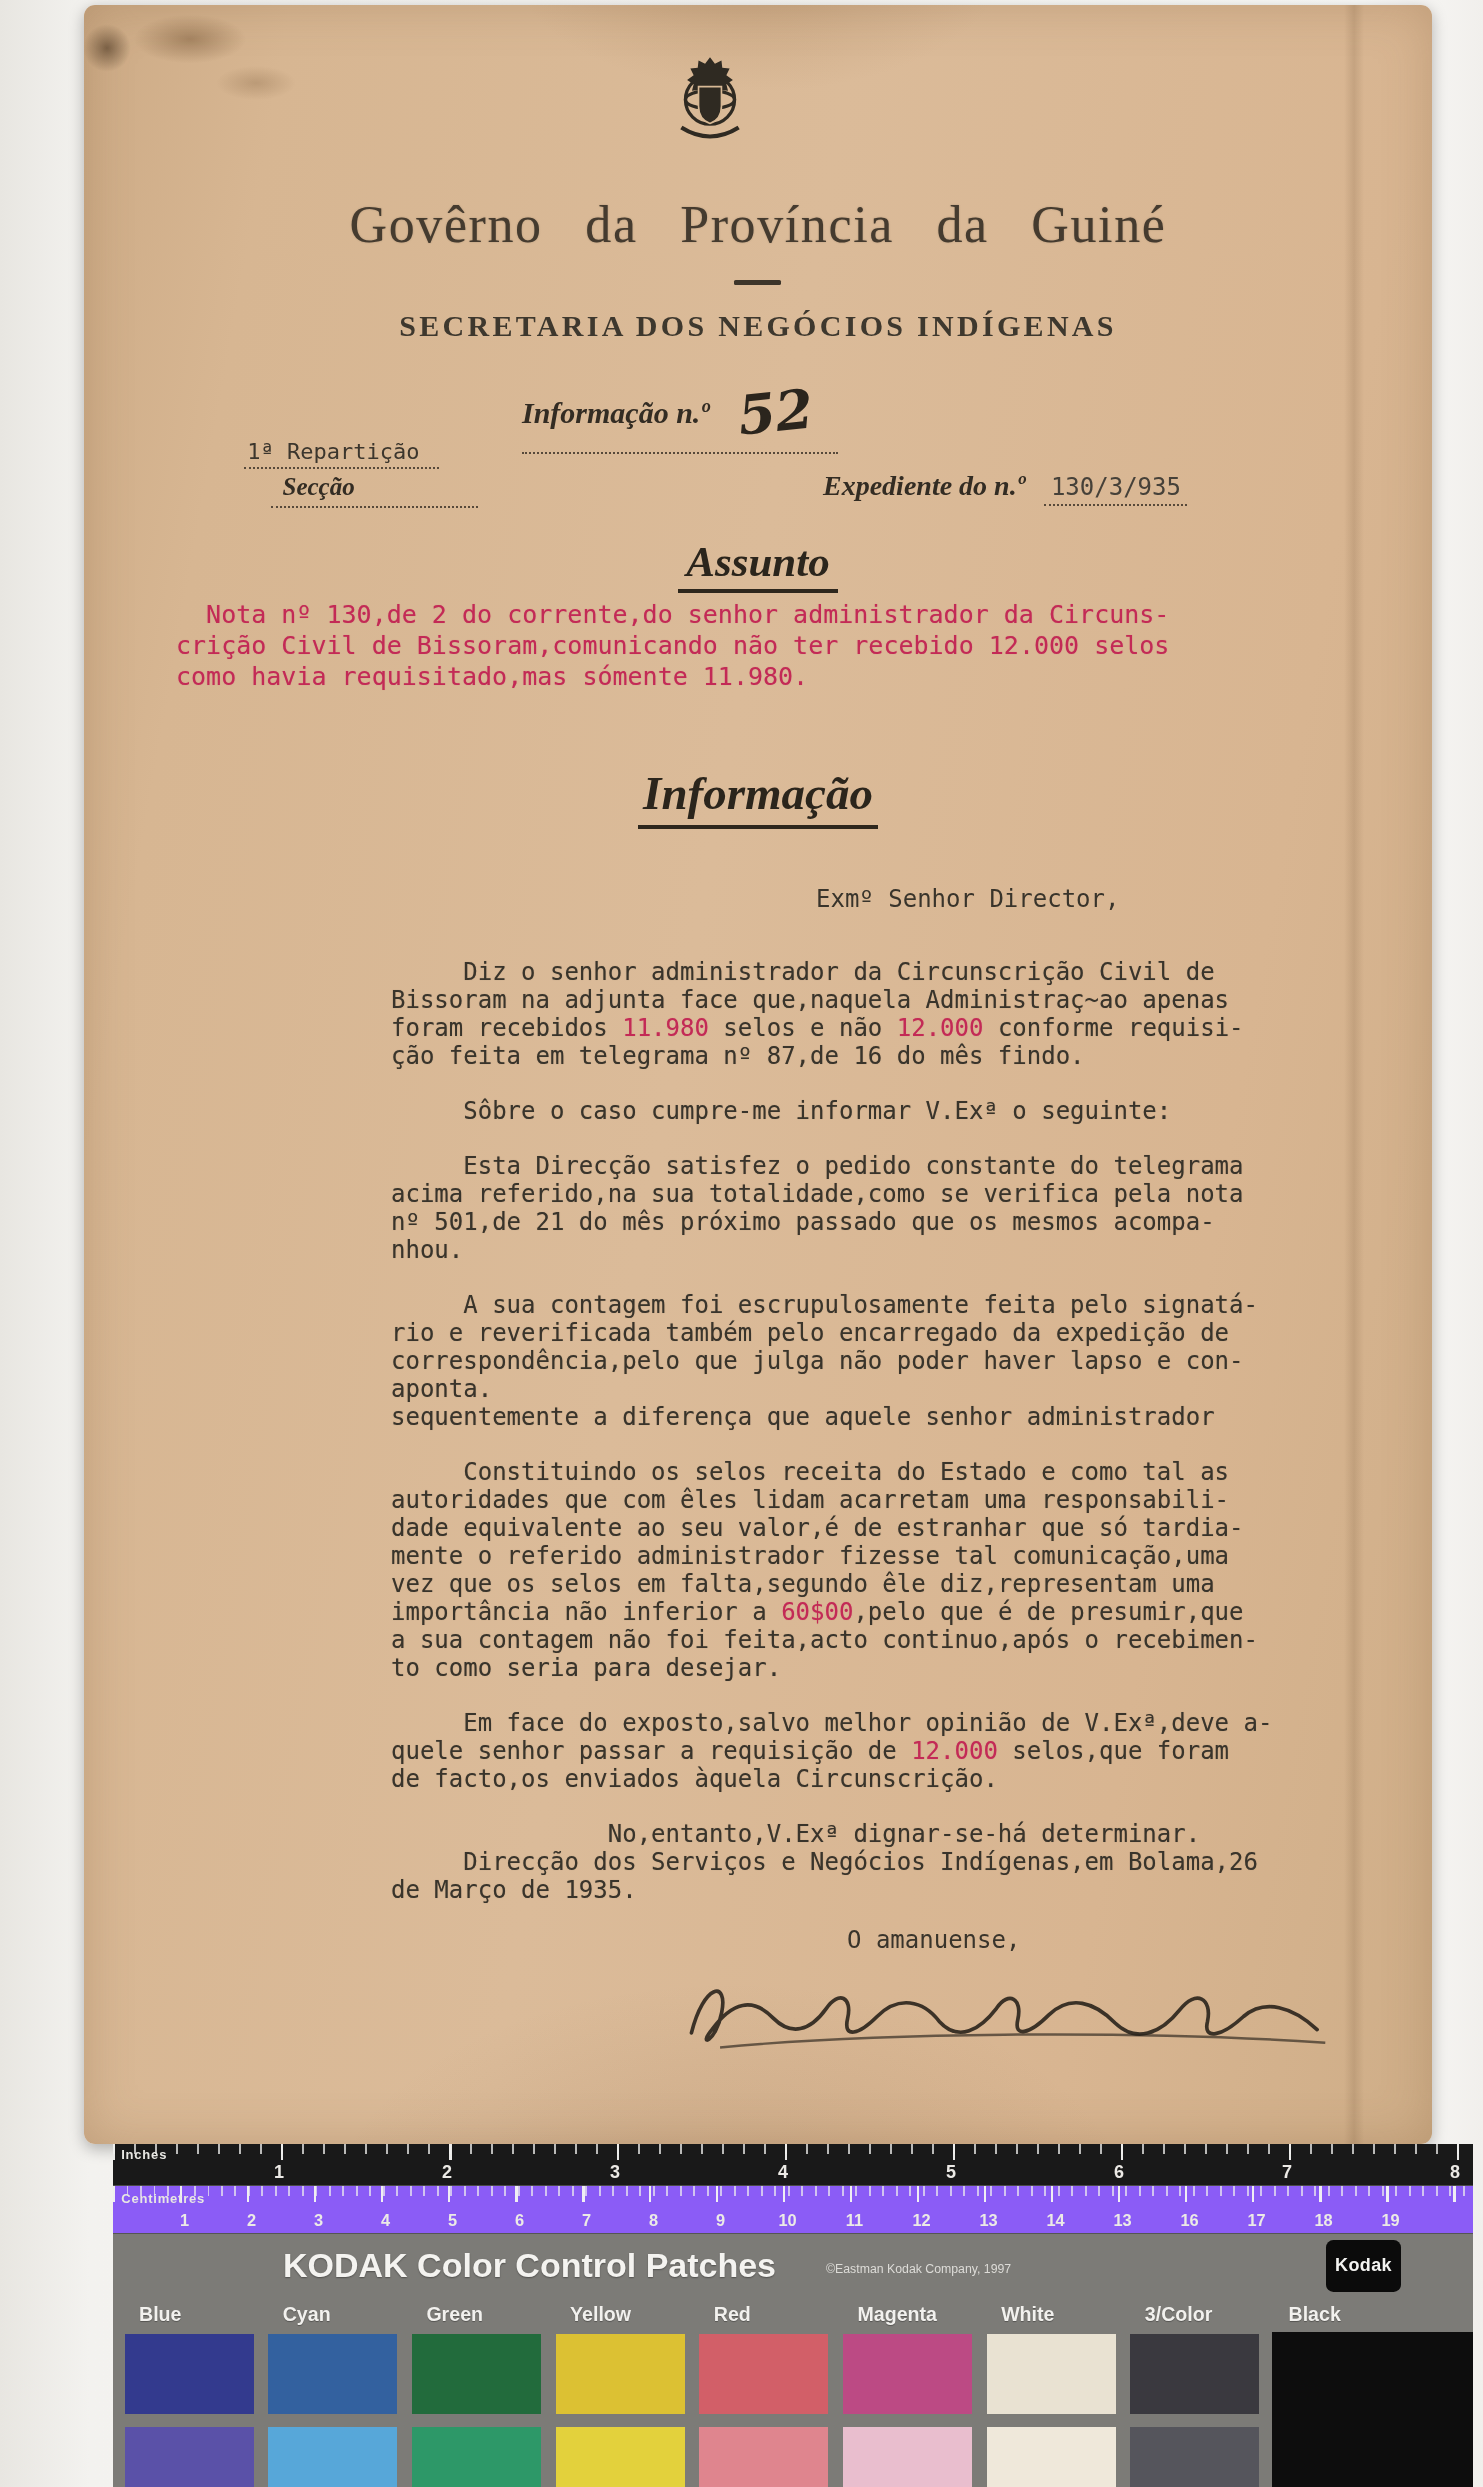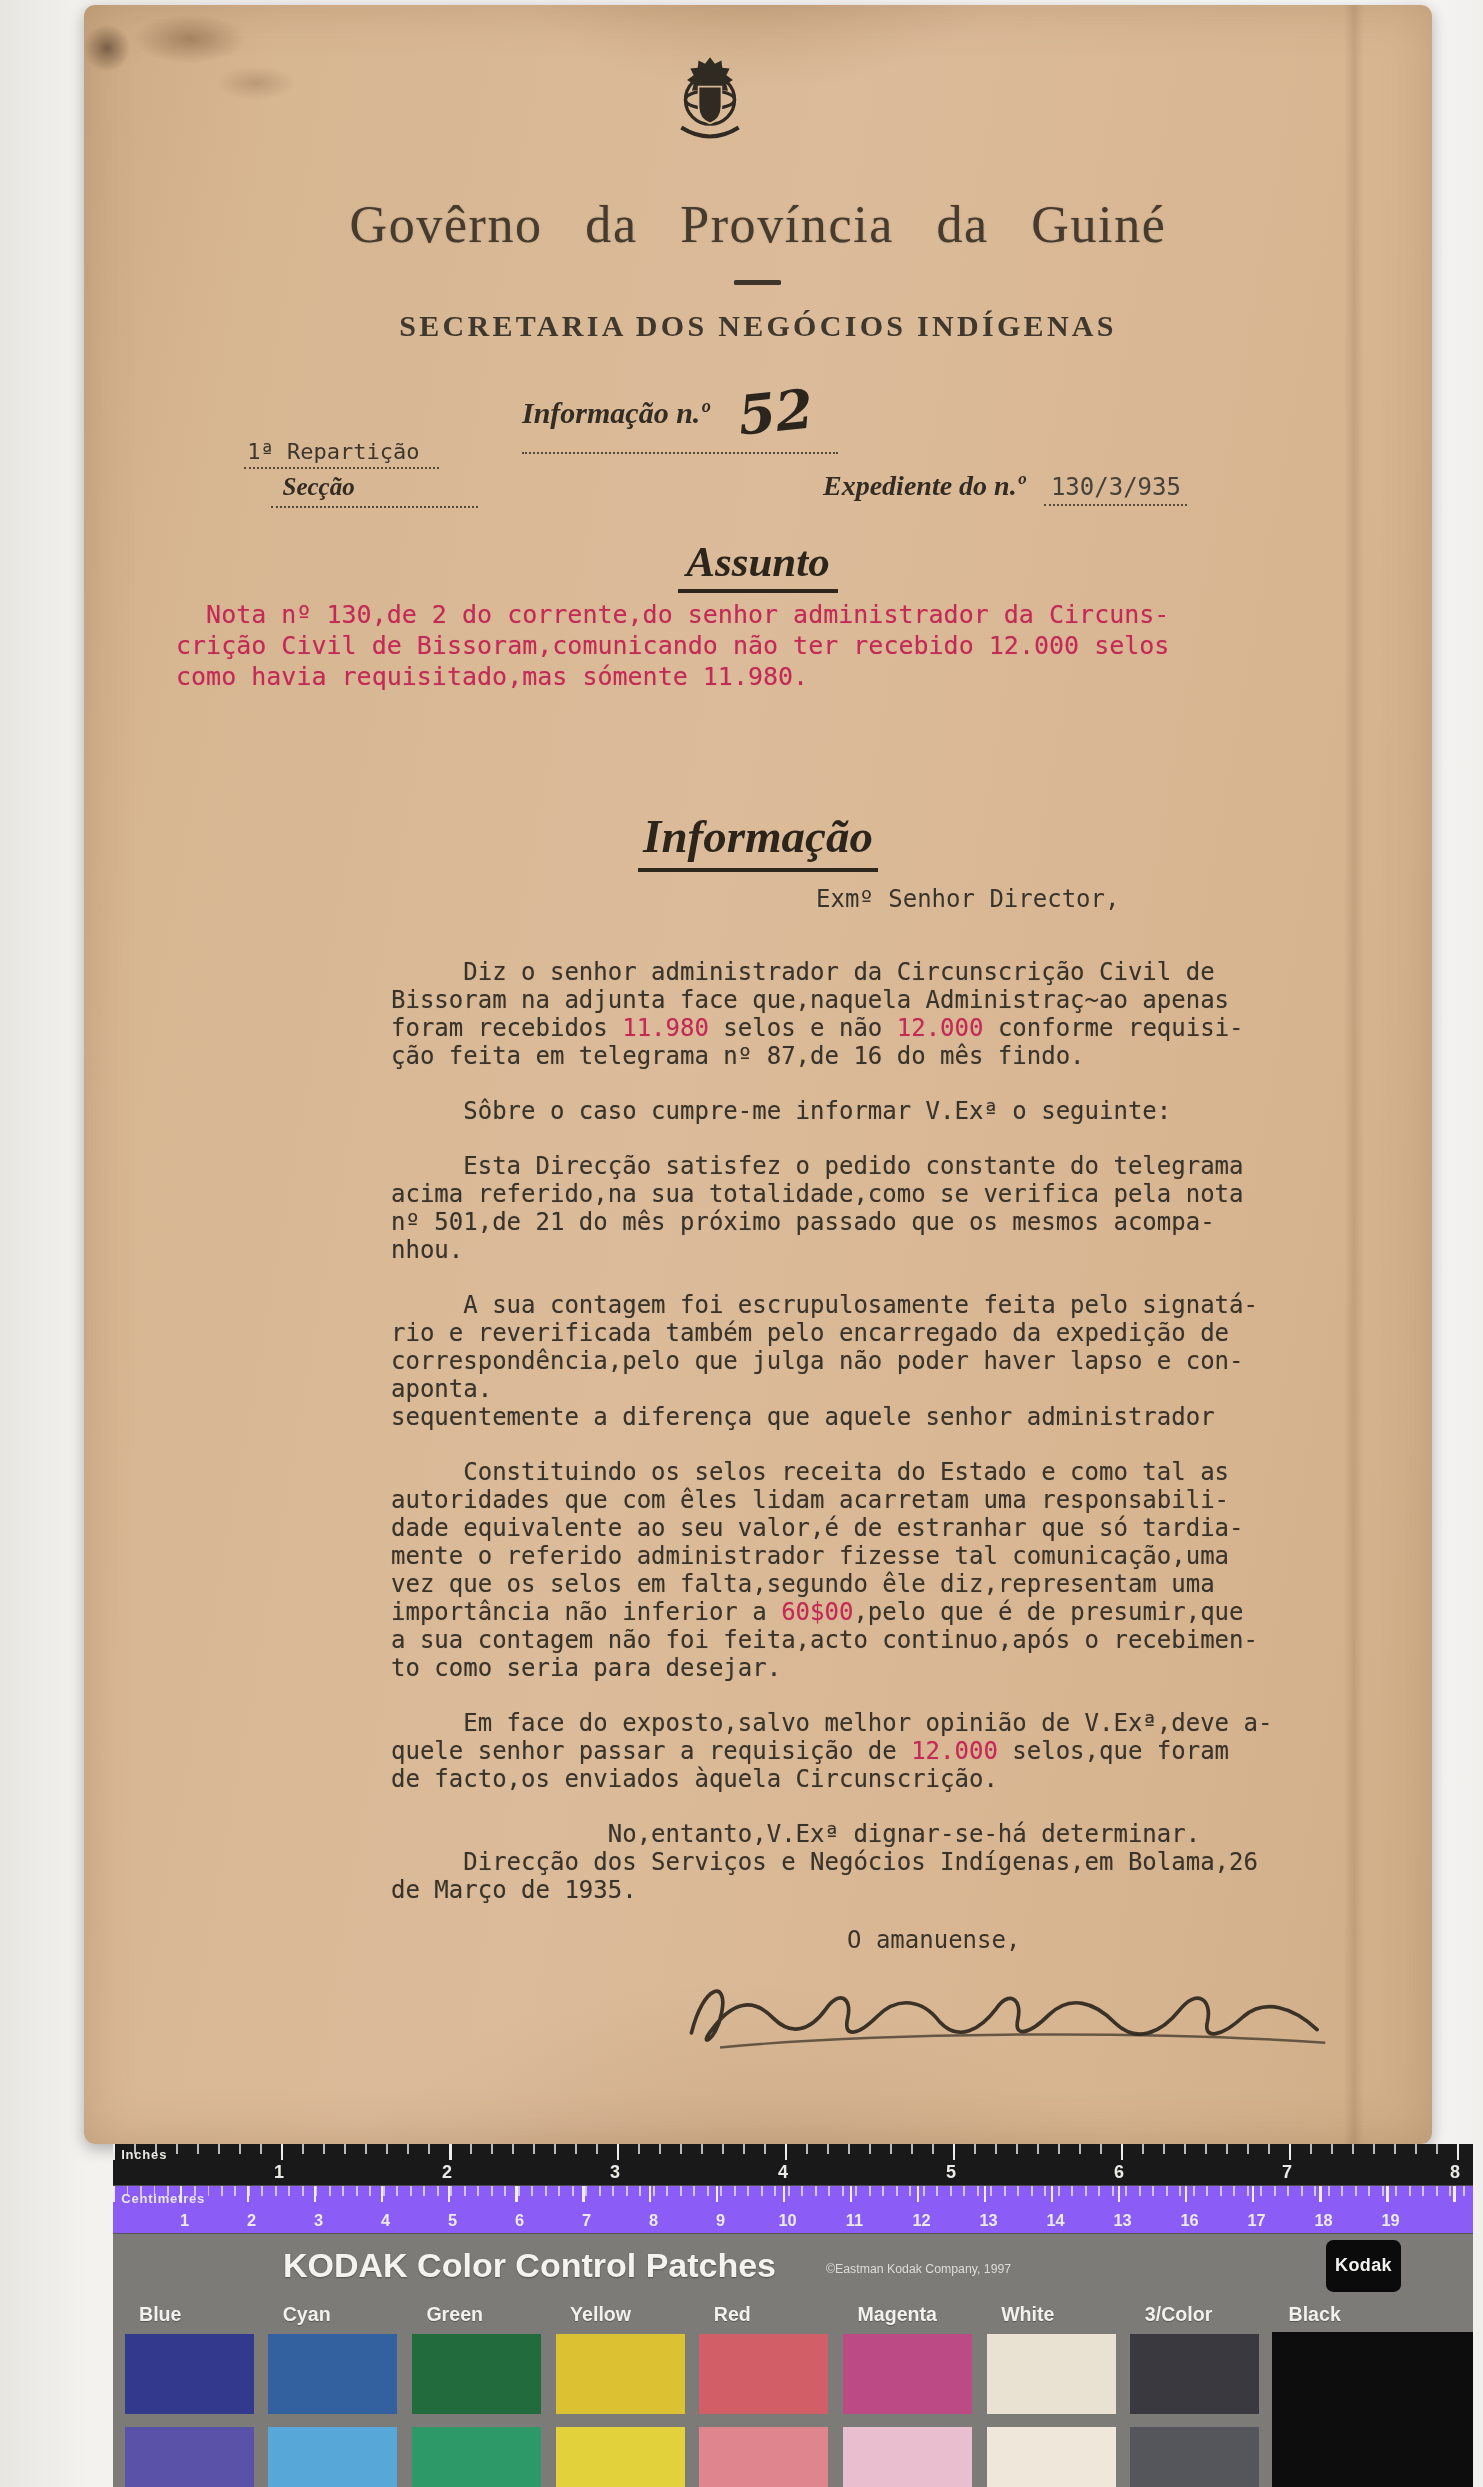--- a/index.html
+++ b/index.html
@@ -38,21 +38,21 @@
                font-family:"DejaVu Serif",serif;font-style:italic;font-weight:bold;margin-left:21px;vertical-align:-8.2px;}
   .repart{left:160px;top:434px;font-size:22px;color:#3c362d;border-bottom:2.5px dotted #57493a;padding:0 19.6px 3.3px 3.3px;}
   .seccao{left:187px;top:468px;font-size:25px;color:#332c23;border-bottom:2.5px dotted #57493a;padding:0 123px 4.9px 11.5px;}
   .expediente{left:691px;top:465px;margin-left:48px;}
   .exp-label{font-size:28px;color:#332c23;}
   .exp-number{font-size:24px;color:#464139;border-bottom:2.5px dotted #57493a;padding:0 6.5px 3.3px 6.5px;margin-left:11.5px;}
   .assunto{top:532px;font-style:italic;}
   .assunto span{display:inline-block;font-size:43px;color:#2b251c;border-bottom:4.1px solid #2e271d;padding:0 8.2px 3.3px 8.2px;}
   .red-block{left:92px;top:594px;font-size:25px;line-height:31px;color:#c32a56;
              text-shadow:0 0 0.8px rgba(195,42,86,.4);}
-  .info-heading{top:761px;margin-top:43px;}
+  .info-heading{top:761px;}
   .info-heading span{display:inline-block;font-size:47px;color:#2b251c;border-bottom:4.1px solid #2e271d;padding:0 4.9px 4.9px 4.9px;}
   .salutation{left:732px;top:880px;font-size:24px;color:#39342b;white-space:pre;}
   .body-block{left:307px;top:953px;font-size:24px;line-height:28px;color:#39342b;
               text-shadow:0 0 0.8px rgba(57,52,43,.35);}
   .para{margin:0 0 27px 0;}
   .tline{white-space:pre;}
   .hl{color:#c32a56;text-shadow:0 0 0.8px rgba(195,42,86,.4);}
   .signoff{left:763px;top:1921px;font-size:24px;color:#39342b;white-space:pre;}
   .signature{left:587px;top:1946px;width:687px;height:131px;}
 

